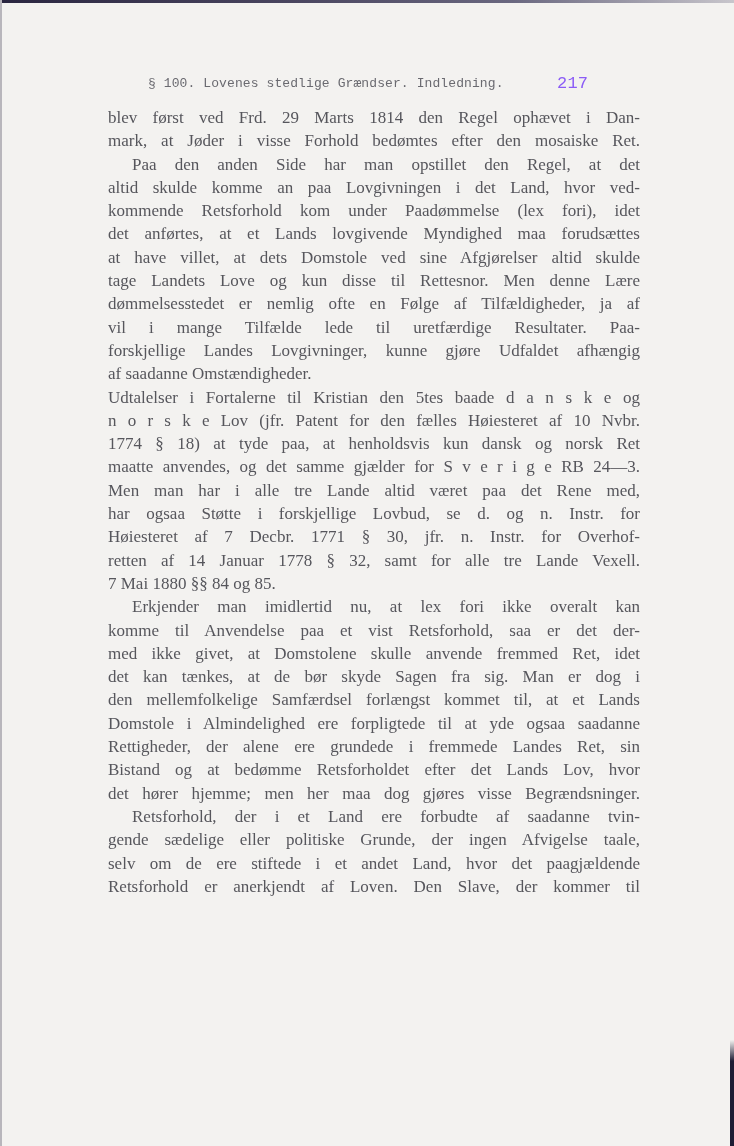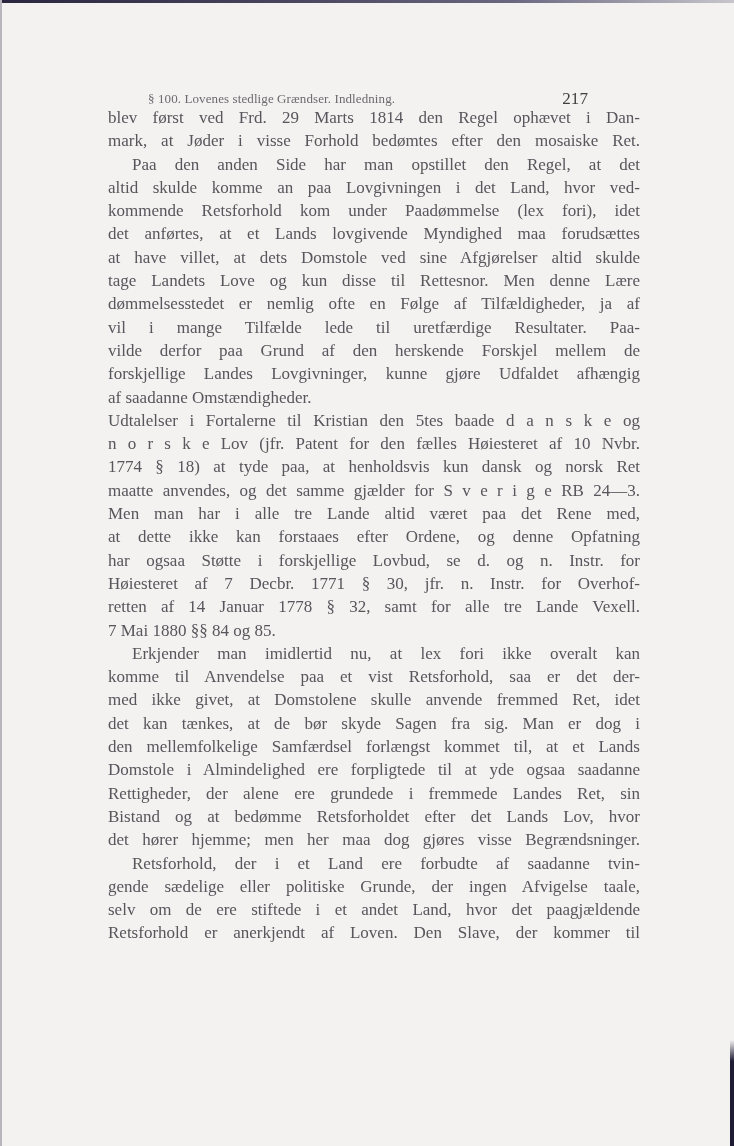--- a/index.html
+++ b/index.html
@@ -18,25 +18,24 @@
     position: absolute; left: 0; top: 0; width: 2px; height: 1146px;
     background: #b8b6bc;
   }
   .right-edge {
     position: absolute; right: 0; top: 1040px; width: 4px; height: 106px;
     background: linear-gradient(180deg, #f3f2f0, #1e1c34 20%);
   }
   .running-head {
     position: absolute; left: 148px; top: 74px; width: 480px; height: 22px;
     font-size: 13px; letter-spacing: 0.1px; color: #6a6a70;
-    font-family: Liberation Serif, serif;
-    margin-top: 15px;
+    font-family: Liberation Mono, monospace;
   }
   .running-head .title { position: absolute; left: 0; top: 2px; white-space: nowrap; }
-  .running-head .pageno { position: absolute; right: 40px; top: 0; font-size: 17px; color: #404040; }
+  .running-head .pageno { position: absolute; right: 40px; top: 0; font-size: 17px; color: #8b5cf6; }
   .text-block {
     position: absolute; left: 108px; top: 106px; width: 532px;
   }
   .line {
     height: 23.3px; line-height: 23.3px;
     font-size: 17px;
     white-space: nowrap;
     text-align: justify;
     text-align-last: justify;
   }
@@ -59,29 +58,27 @@
     <div class="line">blev først ved Frd. 29 Marts 1814 den Regel ophævet i Dan-</div>
     <div class="line">mark, at Jøder i visse Forhold bedømtes efter den mosaiske Ret.</div>
     <div class="line indent">Paa den anden Side har man opstillet den Regel, at det</div>
     <div class="line">altid skulde komme an paa Lovgivningen i det Land, hvor ved-</div>
     <div class="line">kommende Retsforhold kom under Paadømmelse (lex fori), idet</div>
     <div class="line">det anførtes, at et Lands lovgivende Myndighed maa forudsættes</div>
     <div class="line">at have villet, at dets Domstole ved sine Afgjørelser altid skulde</div>
     <div class="line">tage Landets Love og kun disse til Rettesnor.  Men denne Lære</div>
     <div class="line">dømmelsesstedet er nemlig ofte en Følge af Tilfældigheder, ja af</div>
     <div class="line">vil i mange Tilfælde lede til uretfærdige Resultater.  Paa-</div>
-    <div class="line">vilde derfor paa Grund af den herskende Forskjel mellem de</div>
     <div class="line">forskjellige Landes Lovgivninger, kunne gjøre Udfaldet afhængig</div>
     <div class="line last">af saadanne Omstændigheder.</div>
     <div class="line">Udtalelser i Fortalerne til Kristian den 5tes baade d a n s k e og</div>
     <div class="line">n o r s k e Lov (jfr. Patent for den fælles Høiesteret af 10 Nvbr.</div>
     <div class="line">1774 § 18) at tyde paa, at henholdsvis kun dansk og norsk Ret</div>
     <div class="line">maatte anvendes, og det samme gjælder for S v e r i g e RB 24—3.</div>
     <div class="line">Men man har i alle tre Lande altid været paa det Rene med,</div>
-    <div class="line">at dette ikke kan forstaaes efter Ordene, og denne Opfatning</div>
     <div class="line">har ogsaa Støtte i forskjellige Lovbud, se d. og n. Instr. for</div>
     <div class="line">Høiesteret af 7 Decbr. 1771 § 30, jfr. n. Instr. for Overhof-</div>
     <div class="line">retten af 14 Januar 1778 § 32, samt for alle tre Lande Vexell.</div>
     <div class="line last">7 Mai 1880 §§ 84 og 85.</div>
     <div class="line indent">Erkjender man imidlertid nu, at lex fori ikke overalt kan</div>
     <div class="line">komme til Anvendelse paa et vist Retsforhold, saa er det der-</div>
     <div class="line">med ikke givet, at Domstolene skulle anvende fremmed Ret, idet</div>
     <div class="line">det kan tænkes, at de bør skyde Sagen fra sig.  Man er dog i</div>
     <div class="line">den mellemfolkelige Samfærdsel forlængst kommet til, at et Lands</div>
     <div class="line">Domstole i Almindelighed ere forpligtede til at yde ogsaa saadanne</div>

